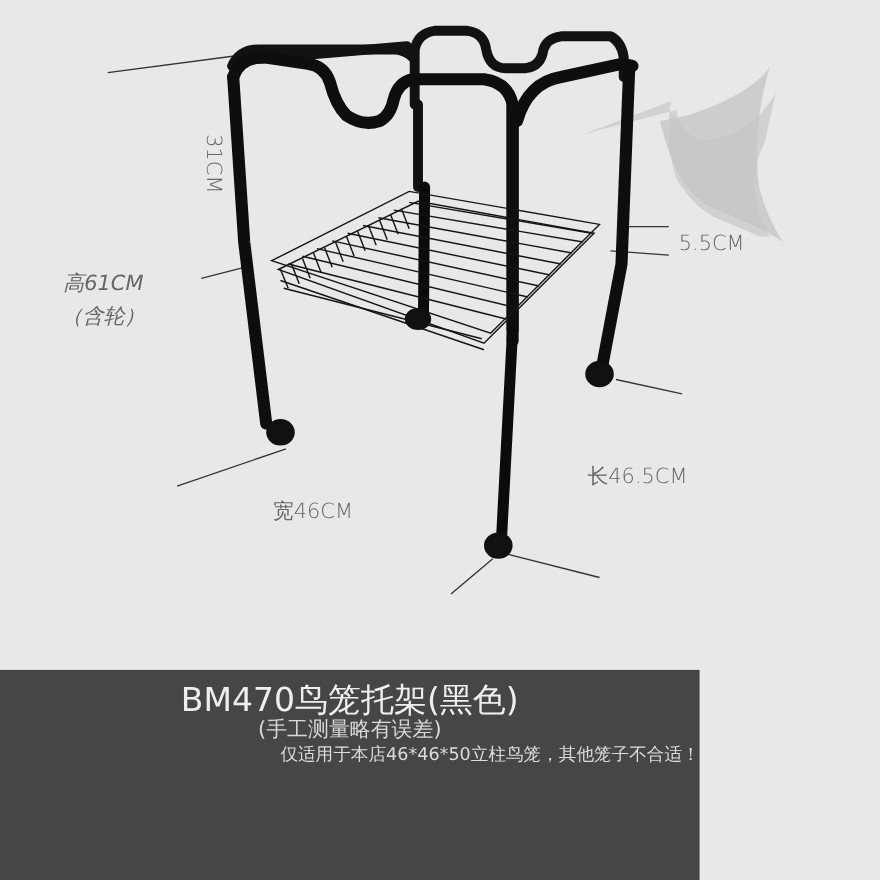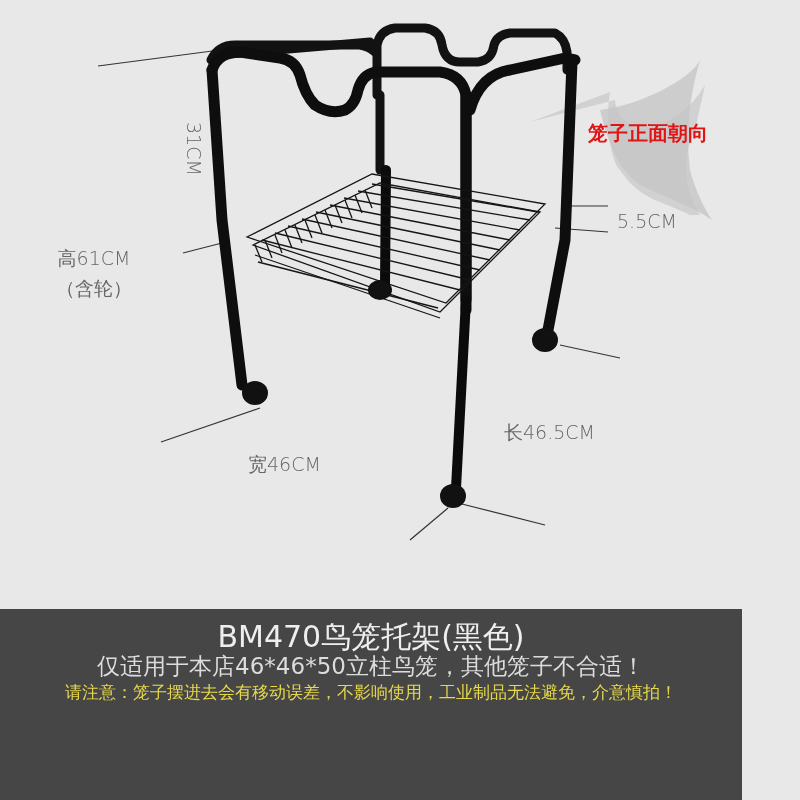--- a/index.html
+++ b/index.html
@@ -9,35 +9,35 @@
       font-family: "DejaVu Sans", sans-serif;
       position: relative;
     }
     .stage { position: absolute; left: 0; top: 0; width: 800px; height: 609px; background: #e8e8e8; }
     svg.product { position: absolute; left: 0; top: 0; width: 800px; height: 609px; }
     .dim {
       position: absolute; color: #666; font-size: 19px; font-weight: 300;
       font-family: "DejaVu Sans", sans-serif; letter-spacing: 0px; white-space: nowrap;
     }
     .dim-31 { left: 170px; top: 122px; transform: rotate(90deg); transform-origin: left top; left: 205px; }
-    .dim-h { left: 56px; top: 243px; text-align: center; line-height: 30px; }
+    .dim-h { left: 56px; top: 243px; text-align: center; line-height: 30px; font-style: italic; }
     .dim-55 { left: 617px; top: 210px; }
-    .dim-len { left: 504px; top: 420px; }
+    .dim-len { left: 534px; top: 420px; }
     .dim-wid { left: 248px; top: 452px; }
     .direction-label {
       position: absolute; left: 588px; top: 120px; color: #e01414;
       font-size: 20px; font-weight: bold; white-space: nowrap;
     }
     .info {
-      position: absolute; left: 0; top: 609px; width: 742px; height: 191px;
+      position: absolute; left: 0; top: 609px; width: 636px; height: 191px;
       background: #464646; text-align: center; color: #e4e4e4;
     }
     .info .title { font-size: 30px; line-height: 32px; margin-top: 12px; color: #eeeeee; }
     .info .sub { font-size: 19px; line-height: 20px; color: #d8d8d8; }
-    .info .line1 { font-size: 23px; line-height: 26px; color: #dcdcdc; }
+    .info .line1 { font-size: 16px; line-height: 26px; color: #dcdcdc; text-align: right; }
     .info .line2, .info .line3 { font-size: 17px; line-height: 24px; color: #d4d4d4; }
     .info .warn { font-size: 17px; line-height: 26px; color: #e6d84a; }
   </style>
 </head>
 <body>
 
 <div class="stage">
   <svg class="product" viewBox="0 0 800 609">
 
     <g fill="#bdbdbd">
@@ -109,28 +109,27 @@
     </g>
     <ellipse cx="380" cy="290" rx="12" ry="10" fill="#111"></ellipse>
 
     <g fill="#111">
       <ellipse cx="255" cy="393" rx="13" ry="12"></ellipse>
       <ellipse cx="545" cy="340" rx="13" ry="12"></ellipse>
       <ellipse cx="453" cy="496" rx="13" ry="12"></ellipse>
     </g>
   </svg>
 
-  <div class="direction-label">笼子正面朝向</div>
   <div class="dim dim-31">31CM</div>
   <div class="dim dim-h">
     <div>高61CM</div>
     <div>（含轮）</div>
   </div>
   <div class="dim dim-55">5.5CM</div>
   <div class="dim dim-len">长46.5CM</div>
   <div class="dim dim-wid">宽46CM</div>
 </div>
 
 <div class="info">
   <div class="title">BM470鸟笼托架(黑色)</div>
+  <div class="sub">(手工测量略有误差)</div>
   <div class="line1">仅适用于本店46*46*50立柱鸟笼，其他笼子不合适！</div>
-  <div class="warn">请注意：笼子摆进去会有移动误差，不影响使用，工业制品无法避免，介意慎拍！</div>
 </div>
 
 </body></html>

